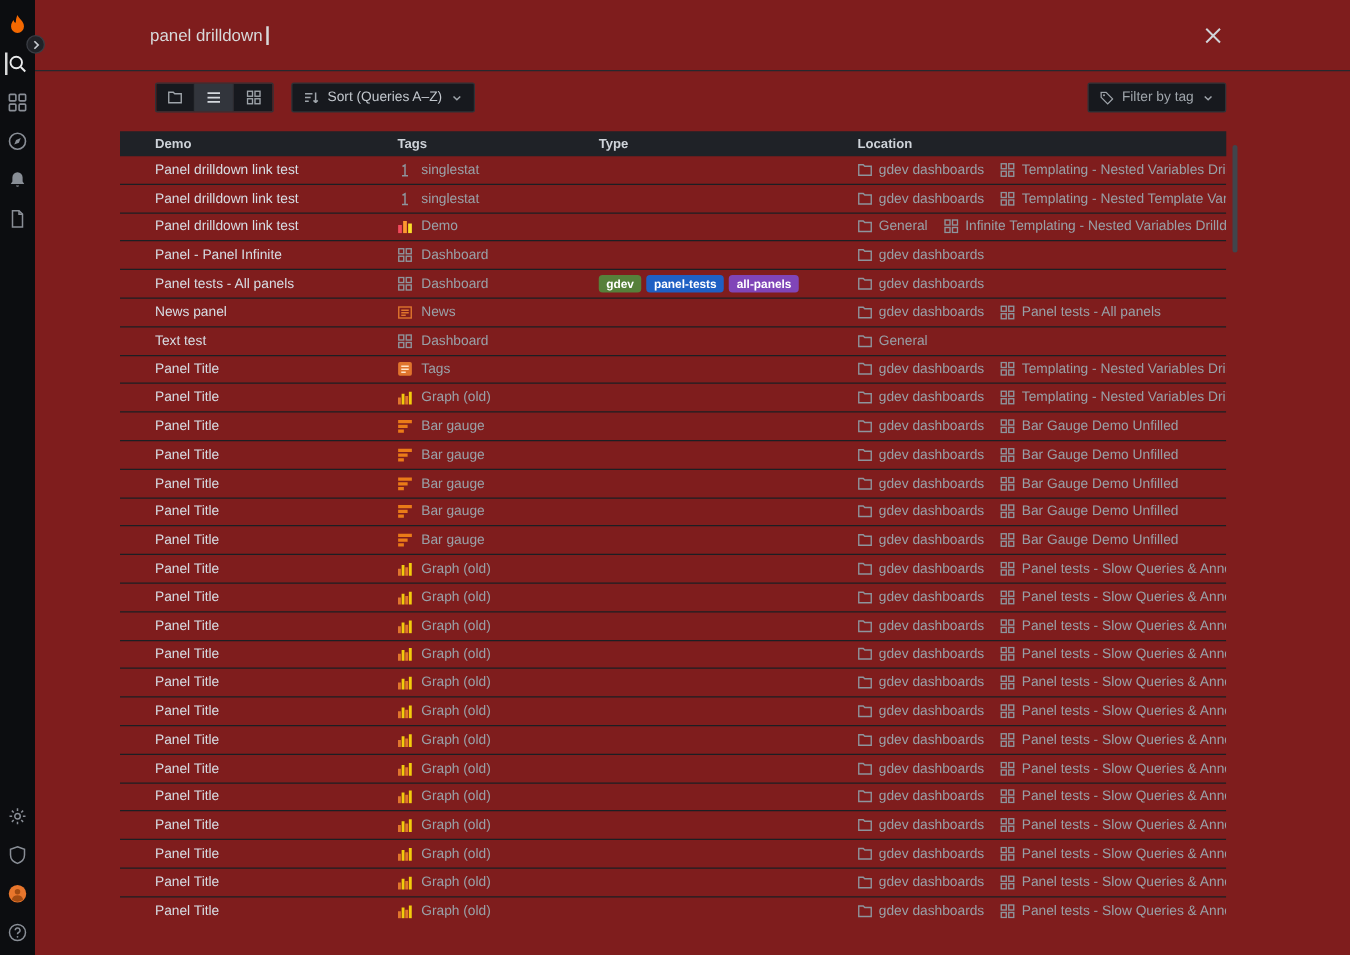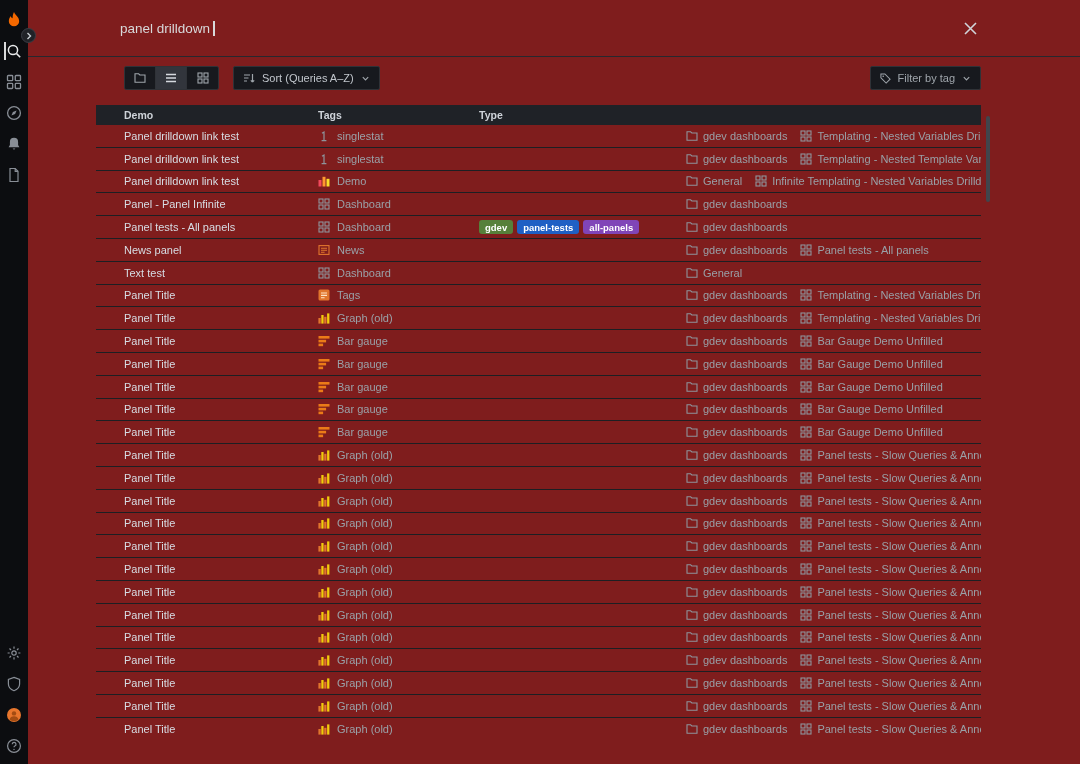--- a/index.html
+++ b/index.html
@@ -231,20 +231,21 @@
           <svg viewBox="0 0 10 10" width="9" height="9">
               <path d="M2 3.5l3 3 3-3" fill="none" stroke="#9fa5ab" stroke-width="1.3"></path>
             </svg>
         </button>
       </div>
 
       <div class="thead">
         <span class="h-name">Demo</span>
         <span>Tags</span>
         <span>Type</span>
+        <span>Location</span>
       </div>
 
       <div class="tbody" id="tbody">
           <div class="trow">
             <div class="c-name">Panel drilldown link test</div>
             <div class="c-type">
               <span style="display:flex">
                 <svg viewBox="0 0 12 12" fill="none" stroke="#8e949c" stroke-width="1.2">
                   <path d="M4 3.2L6 2v8M3.6 10.6h4.8"></path>
                 </svg>

